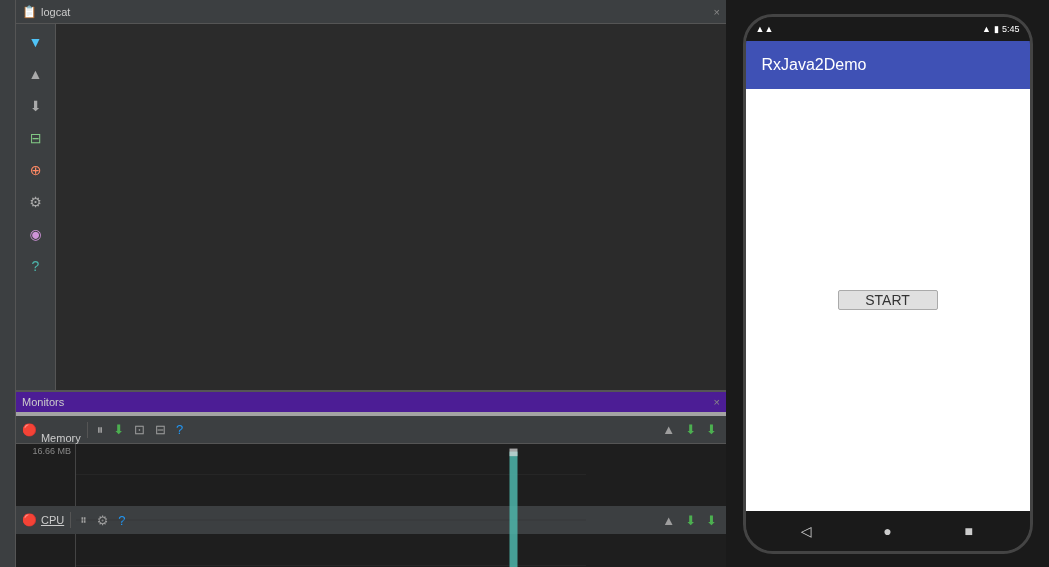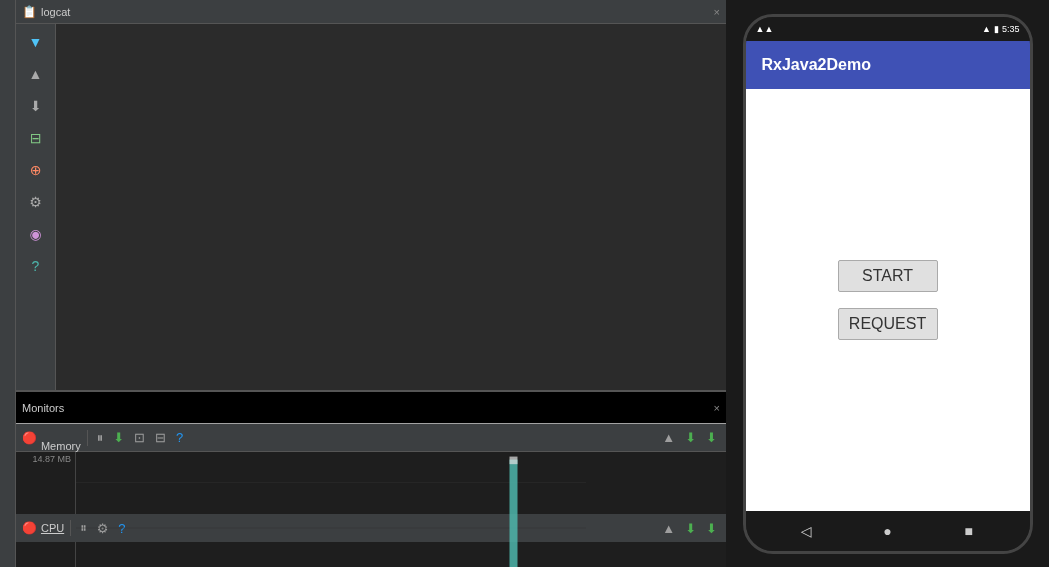--- a/index.html
+++ b/index.html
@@ -92,29 +92,29 @@
 
     
     .monitors-section {
       height: 175px;
       background: #2b2b2b;
       display: flex;
       flex-direction: column;
     }
 
     .monitors-header {
-      height: 32px;
-      background: #000000;
+      height: 24px;
+      background: #4c1d95;
       display: flex;
       align-items: center;
       justify-content: space-between;
       padding: 0 6px;
       font-size: 11px;
       color: #ccc;
-      border-bottom: 1px solid #a3a3a3;
+      border-bottom: 4px solid #a3a3a3;
     }
 
     .memory-row {
       height: 90px;
       border-bottom: 1px solid #444;
       display: flex;
       flex-direction: column;
     }
 
     .memory-toolbar {
@@ -226,42 +226,42 @@
       height: 48px;
       background: #3f51b5;
       display: flex;
       align-items: center;
       padding: 0 16px;
     }
 
     .app-bar-title {
       color: #fff;
       font-size: 16px;
-      font-weight: bold;
+      font-weight: normal;
     }
 
     .phone-content {
       flex: 1;
       background: #fff;
       display: flex;
       flex-direction: column;
       align-items: center;
       justify-content: center;
       gap: 16px;
     }
 
     .phone-button {
       width: 100px;
-      height: 32px;
+      height: 20px;
       background: #e0e0e0;
       border: 1px solid #aaa;
       display: flex;
       align-items: center;
       justify-content: center;
-      font-size: 16px;
+      font-size: 14px;
       color: #333;
       cursor: pointer;
       border-radius: 2px;
     }
 
     .phone-nav-bar {
       height: 40px;
       background: #1a1a1a;
       display: flex;
       align-items: center;
@@ -348,21 +348,21 @@
         <span class="icon-btn blue">?</span>
         <div style="flex:1;"></div>
         <span class="icon-btn">▲</span>
         <span class="icon-btn green">⬇</span>
         <span class="icon-btn green">⬇</span>
       </div>
 
       <div class="memory-content">
 
         <div class="y-axis">
-          <span>14.87 MB</span>
+          <span>16.66 MB</span>
           <span>8.00 MB</span>
 
         </div>
 
         <div class="chart-area">
           <svg width="100%" height="100%">
 
             <line x1="0" y1="20%" x2="100%" y2="20%" stroke="#333" stroke-width="0.5"></line>
             <line x1="0" y1="50%" x2="100%" y2="50%" stroke="#333" stroke-width="0.5"></line>
             <line x1="0" y1="80%" x2="100%" y2="80%" stroke="#333" stroke-width="0.5"></line>
@@ -408,31 +408,30 @@
 
   <div class="phone-container">
 
     <div class="phone-top-bar">
       <div>
         <span>▲▲</span>
       </div>
       <div class="phone-status-icons">
         <span>▲</span>
         <span>▮</span>
-        <span>5:35</span>
+        <span>5:45</span>
       </div>
     </div>
 
     <div class="app-bar">
       <span class="app-bar-title">RxJava2Demo</span>
     </div>
 
     <div class="phone-content">
       <div class="phone-button">START</div>
-      <div class="phone-button">REQUEST</div>
     </div>
 
     <div class="phone-nav-bar">
       <div class="nav-icon">
         <span>◁</span>
       </div>
       <div class="nav-icon">
         <span>●</span>
       </div>
       <div class="nav-icon">

